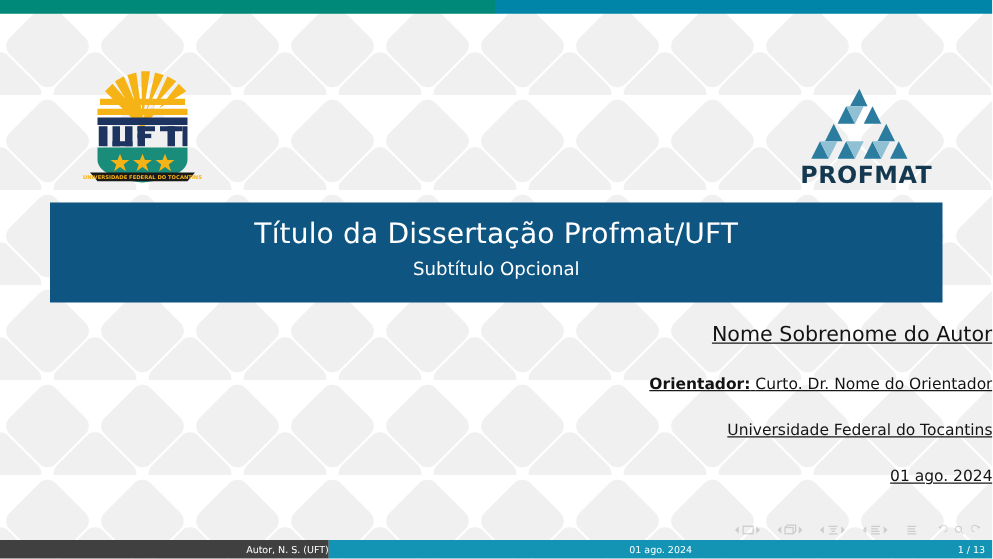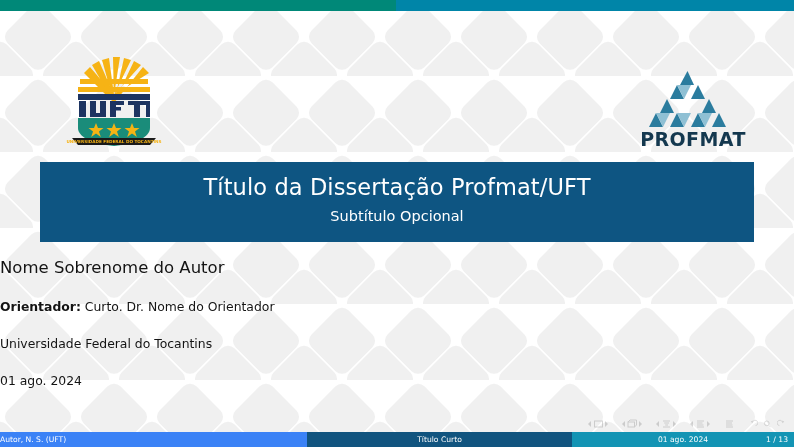--- a/index.html
+++ b/index.html
@@ -109,22 +109,23 @@
     font-family: "DejaVu Sans", sans-serif;
   }
 
   
   #authorblock {
     position: absolute;
     left: 0;
     top: 258px;
     width: 794px;
     z-index: 3;
-    text-align: left;
+    text-align: right;
     color: #1a1a1a;
+    text-decoration: underline;
   }
   .author-name {
     font-size: 16.5px;
     font-weight: 400;
     margin: 0 0 22px 0;
     color: #141414;
   }
   .advisor-line {
     font-size: 12.4px;
     margin: 0 0 22px 0;
@@ -182,26 +183,26 @@
     top: 432px;
     width: 794px;
     height: 15px;
     z-index: 6;
     display: flex;
     font-size: 7.6px;
     color: #ffffff;
     font-family: "DejaVu Sans", sans-serif;
   }
   #footer-left {
-    width: 307px;
+    width: 263px;
     height: 100%;
-    background: #3b82f6;
-    display: flex;
-    align-items: center;
-    justify-content: flex-start;
+    background: #404040;
+    display: flex;
+    align-items: center;
+    justify-content: flex-end;
   }
   #footer-mid {
     width: 265px;
     height: 100%;
     background: #11547f;
     display: flex;
     align-items: center;
     justify-content: center;
   }
   #footer-right {
@@ -407,22 +408,19 @@
     <svg class="navglyph" viewBox="0 0 11 10" style="width:9px">
       <path d="M3 7 A3.3 3.3 0 1 1 6.5 2.4" fill="none" stroke="#7a7a7a" stroke-width="1"></path>
       <polygon points="6.5,0.8 6.5,4 8.8,2.4" fill="#7a7a7a"></polygon>
     </svg>
   </div>
 
   <div id="footer">
     <div id="footer-left">
       <span class="foot-txt">Autor, N. S. (UFT)</span>
     </div>
-    <div id="footer-mid">
-      <span class="foot-txt">Título Curto</span>
-    </div>
     <div id="footer-right">
       <span id="footer-date" class="foot-txt">01 ago. 2024</span>
       <span id="footer-page" class="foot-txt">1 / 13</span>
     </div>
   </div>
 
 </div>
 
 </body></html>

